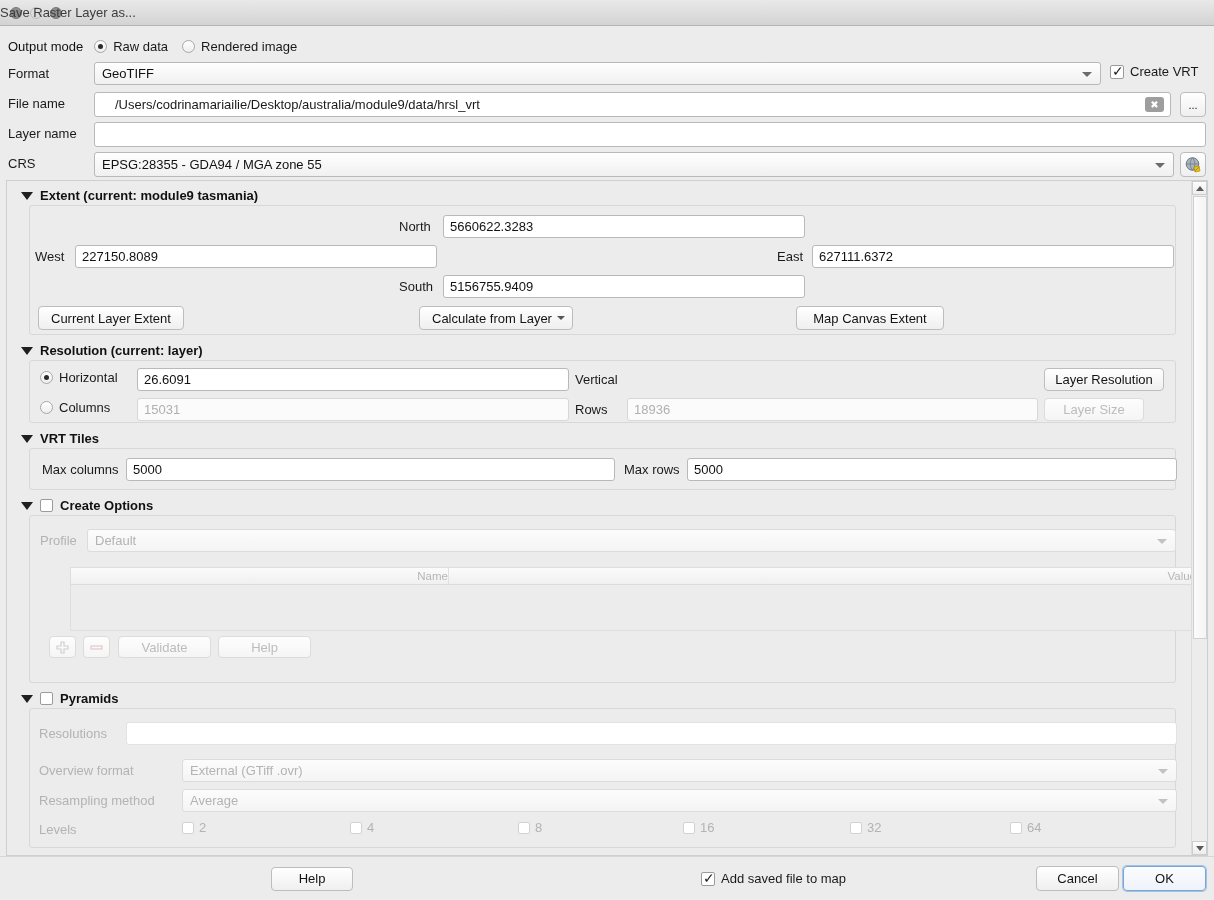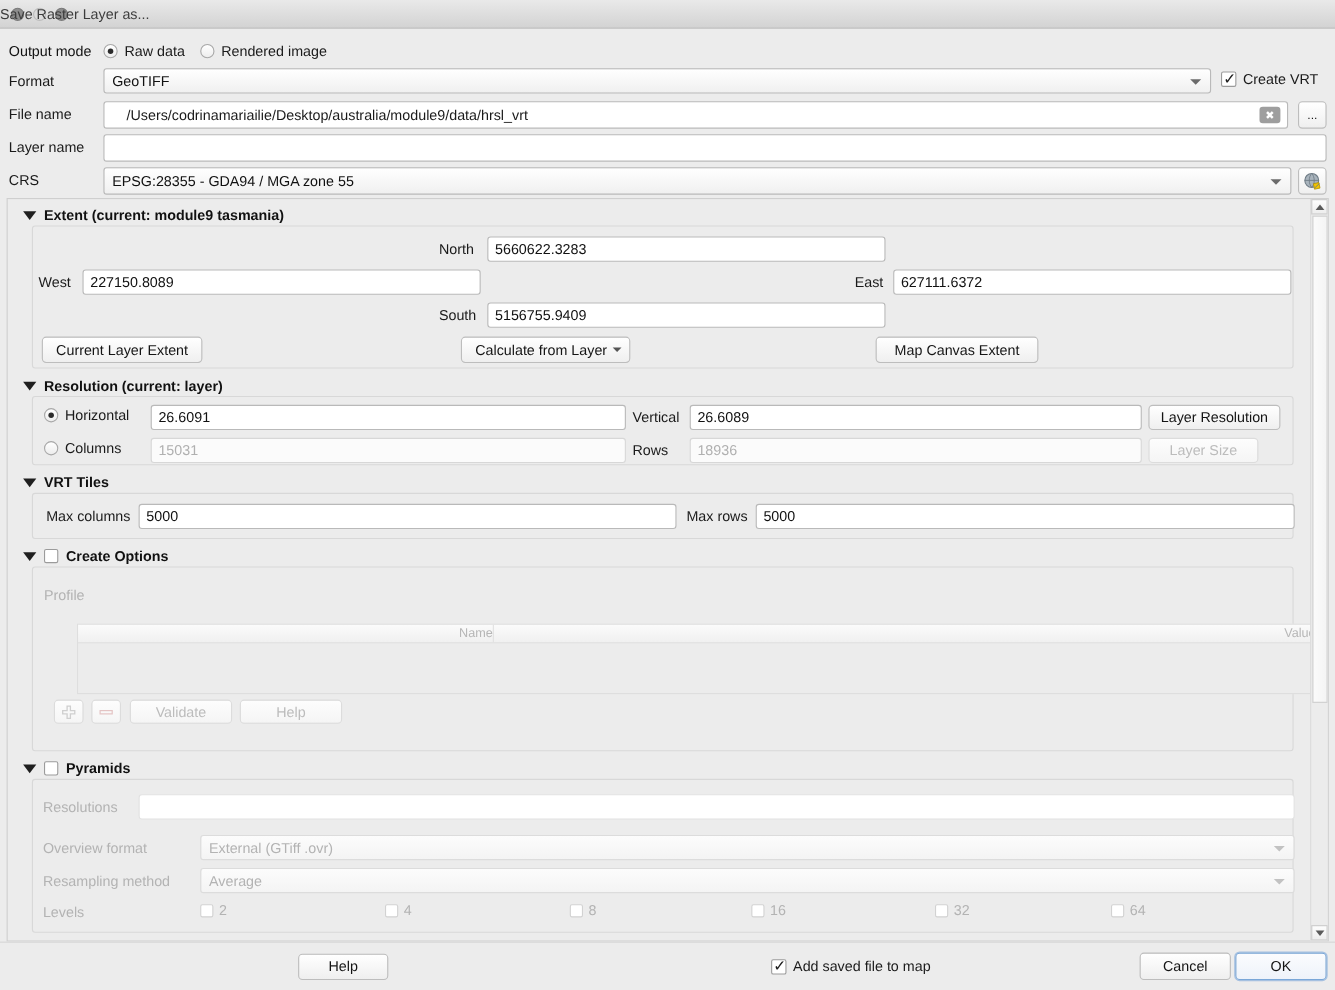--- a/index.html
+++ b/index.html
@@ -274,21 +274,20 @@
         <span class="sect-title">Resolution (current: layer)</span>
       </div>
       <div class="sect-body" style="height:63px;position:relative;">
 
         <span class="radio" style="position:absolute;left:10px;top:9px;">
           <span class="radio-dot on"></span>
           <span style="margin-left:6px;">Horizontal</span>
         </span>
         <input type="text" style="position: absolute; left: 107px; top: 7px; width: 432px;" value="26.6091">
         <div style="position:absolute;left:545px;top:11px;">Vertical</div>
-        <input type="text" style="position: absolute; left: 597px; top: 7px; width: 411px;" value="26.6089">
         <div class="btn" style="position:absolute;left:1014px;top:7px;width:120px;height:23px;">Layer Resolution</div>
 
         <span class="radio" style="position:absolute;left:10px;top:39px;">
           <span class="radio-dot"></span>
           <span style="margin-left:6px;">Columns</span>
         </span>
         <div class="textfield disabled" style="position:absolute;left:107px;top:37px;width:432px;">15031</div>
         <div style="position:absolute;left:545px;top:41px;text-align:center;">Rows</div>
         <div class="textfield disabled" style="position:absolute;left:597px;top:37px;width:411px;">18936</div>
         <div class="btn disabled" style="position:absolute;left:1014px;top:37px;width:100px;height:23px;">Layer Size</div>
@@ -309,20 +308,24 @@
     </div>
 
     <div style="padding-top:8px;">
       <div class="sect-head">
         <span class="tri"></span>
         <span class="check" style="width:13px;height:13px;"></span>
         <span class="sect-title">Create Options</span>
       </div>
       <div class="sect-body" style="height:168px;position:relative;">
         <div style="position:absolute;left:10px;top:17px;color:#b3b3b3;">Profile</div>
+        <div class="combo disabled" style="position:absolute;left:57px;top:13px;width:1089px;">
+          <span>Default</span>
+          <span class="arrow"></span>
+        </div>
         <div class="optable" style="position:absolute;left:20px;top:45px;width:1127px;">
           <div class="opthead">
             <div>Name</div>
             <div>Value</div>
           </div>
           <div class="optbody"></div>
         </div>
 
         <div class="btn disabled" style="position:absolute;left:19px;top:120px;width:27px;height:22px;padding:0;">
           <svg width="13" height="13" viewBox="0 0 13 13">

